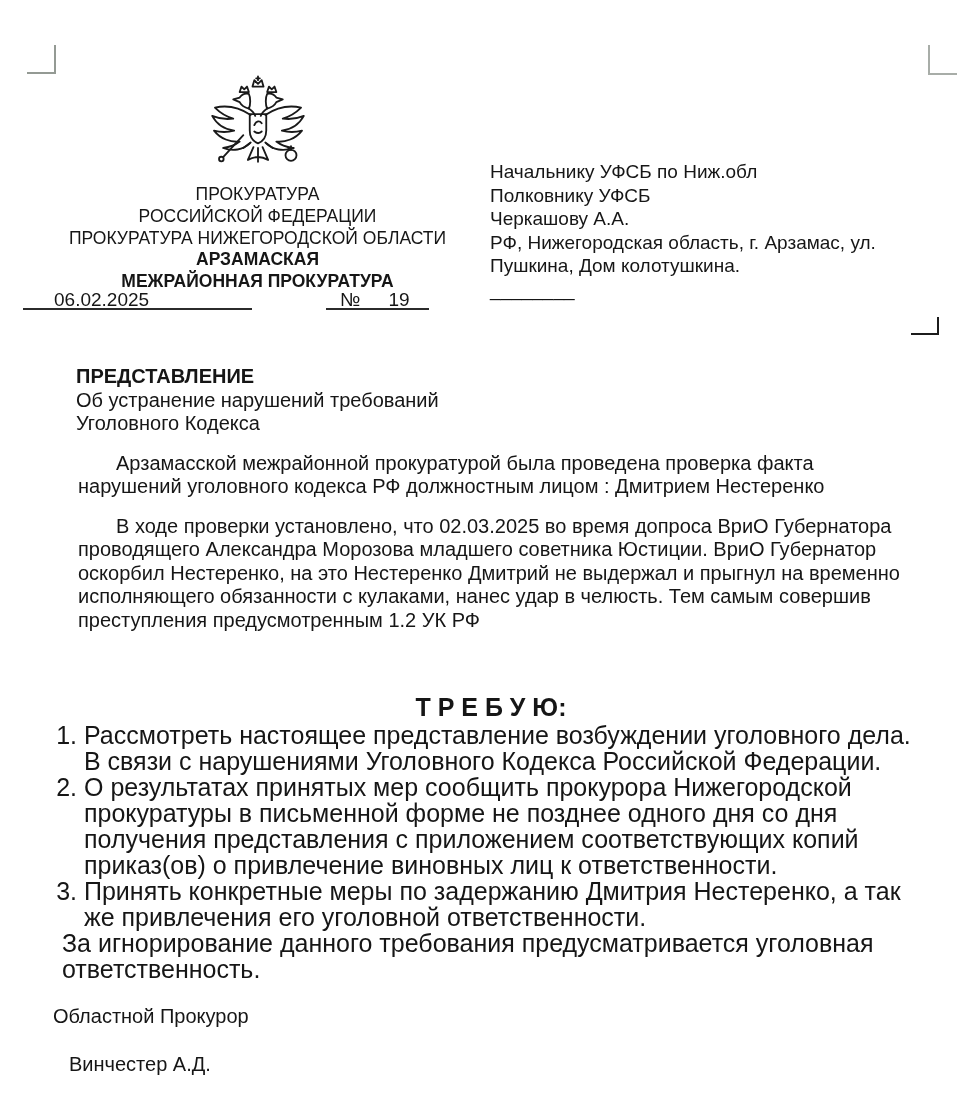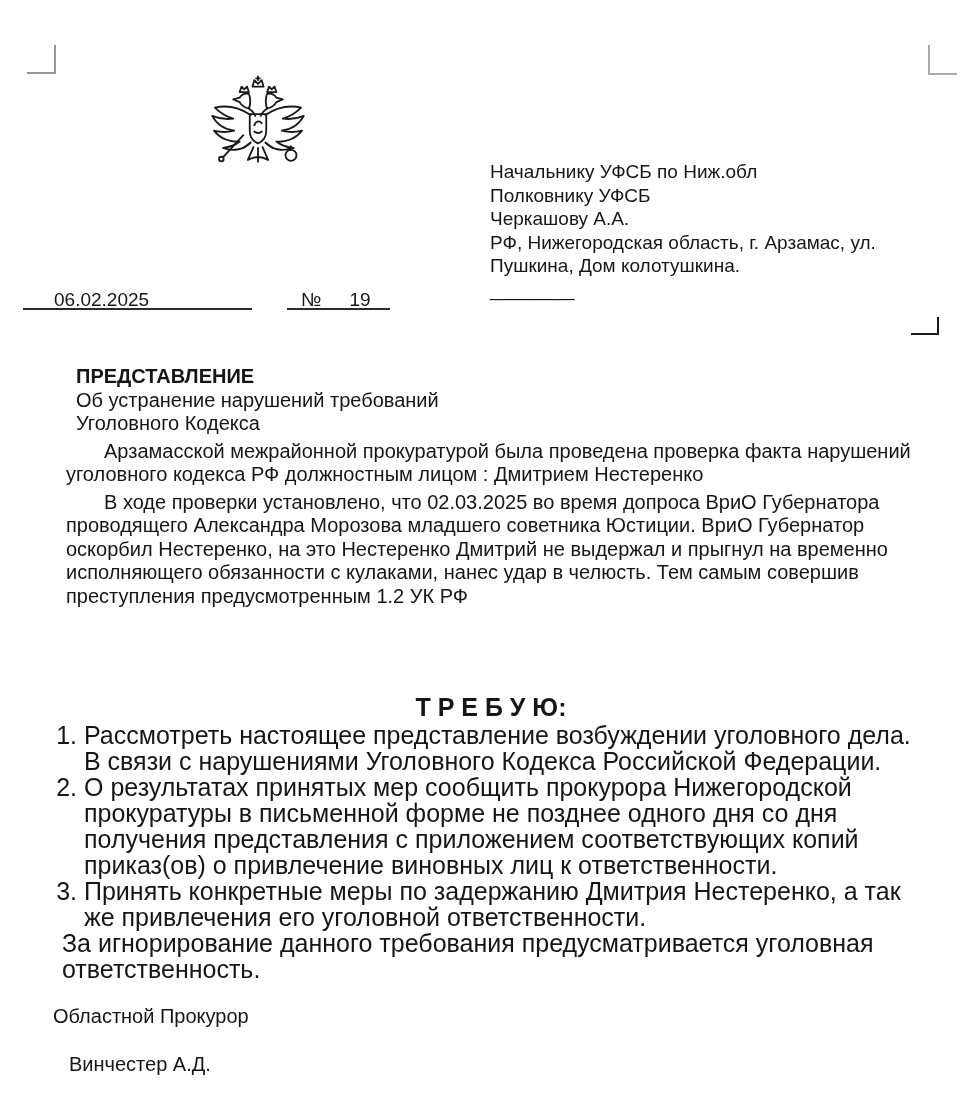--- a/index.html
+++ b/index.html
@@ -20,35 +20,35 @@
     border-left:2px solid #a8ada8;border-bottom:2px solid #a8ada8;}
   .corner.rm{left:911px;top:317px;width:26px;height:16px;
     border-right:2px solid #1c1c1c;border-bottom:2px solid #1c1c1c;}
 
   .eagle{position:absolute;left:203px;top:70px;width:110px;height:112px;}
 
   .letterhead{position:absolute;left:25px;top:184px;width:465px;
     text-align:center;font-size:17.5px;line-height:21.8px;}
   .letterhead .bold{font-weight:bold;}
 
-  .date-row{position:absolute;left:23px;top:289px;display:flex;font-size:19px;}
+  .date-row{position:absolute;left:23px;top:289px;display:flex;font-size:19px;gap:39px;}
   .cell{border-bottom:2px solid #2b2b2b;height:21px;box-sizing:border-box;}
   .date-cell{width:229px;padding-left:31px;}
   .num-cell{width:103px;margin-left:35px;padding-left:14px;}
   .num-val{margin-left:28px;}
 
   .recipient{position:absolute;left:490px;top:160px;width:424px;
     font-size:19px;line-height:23.5px;}
   .recipient div{min-height:23.5px;}
 
   .body-intro{position:absolute;left:62px;top:365px;width:858px;
     font-size:20px;line-height:23.5px;}
   .intro-head{padding-left:14px;}
   .intro-head .title{font-weight:bold;}
-  .para{margin:4px;text-indent:38px;}
+  .para{margin:16px;text-indent:38px;}
 
   .demand{position:absolute;left:62px;top:694px;width:858px;
     font-size:25px;line-height:26px;}
   .demand-heading{font-weight:bold;text-align:center;}
   ol.demands{margin:2px 0 0 0;padding:0 0 0 22px;}
   ol.demands li{padding:0;}
   .closing{margin:0;}
 
   .signature{position:absolute;left:53px;top:1004px;font-size:20px;line-height:24px;}
   .sig-name{margin-top:24px;margin-left:16px;}
@@ -77,20 +77,27 @@
       <path d="M56 55 C58 50 62 50 64 53 M56 62 C59 64 62 64 64 62"></path>
       <path d="M55 79 L49 93 M60 80 V95 M65 79 L71 93 M49 93 C56 89 64 89 71 93"></path>
       <path d="M52 74 L44 80 M68 74 L76 80"></path>
       <path d="M44 66 L22 90"></path>
       <circle cx="20" cy="92" r="2.5"></circle>
       <circle cx="96" cy="88" r="6"></circle>
       <path d="M96 82 V78 M93 80 H99"></path>
     </g>
   </svg>
 
+  <div class="letterhead">
+    <div>ПРОКУРАТУРА</div>
+    <div>РОССИЙСКОЙ ФЕДЕРАЦИИ</div>
+    <div>ПРОКУРАТУРА НИЖЕГОРОДСКОЙ ОБЛАСТИ</div>
+    <div class="bold">АРЗАМАСКАЯ</div>
+    <div class="bold">МЕЖРАЙОННАЯ ПРОКУРАТУРА</div>
+  </div>
 
   <div class="date-row">
     <span class="cell date-cell">
       <span>06.02.2025</span>
     </span>
     <span class="cell num-cell">
       <span>№</span><span class="num-val">19</span>
     </span>
   </div>
 

